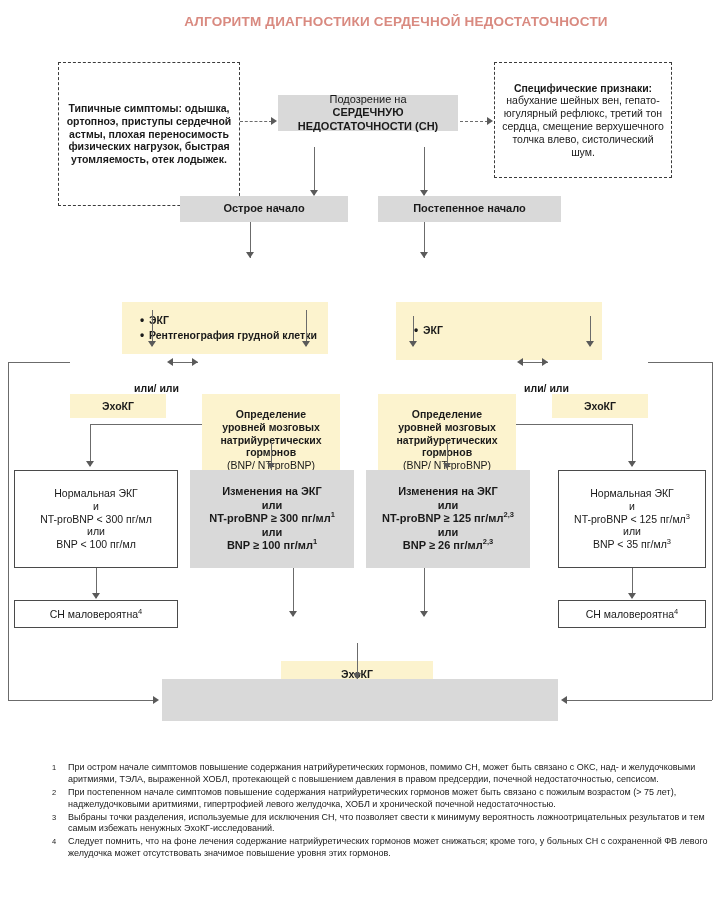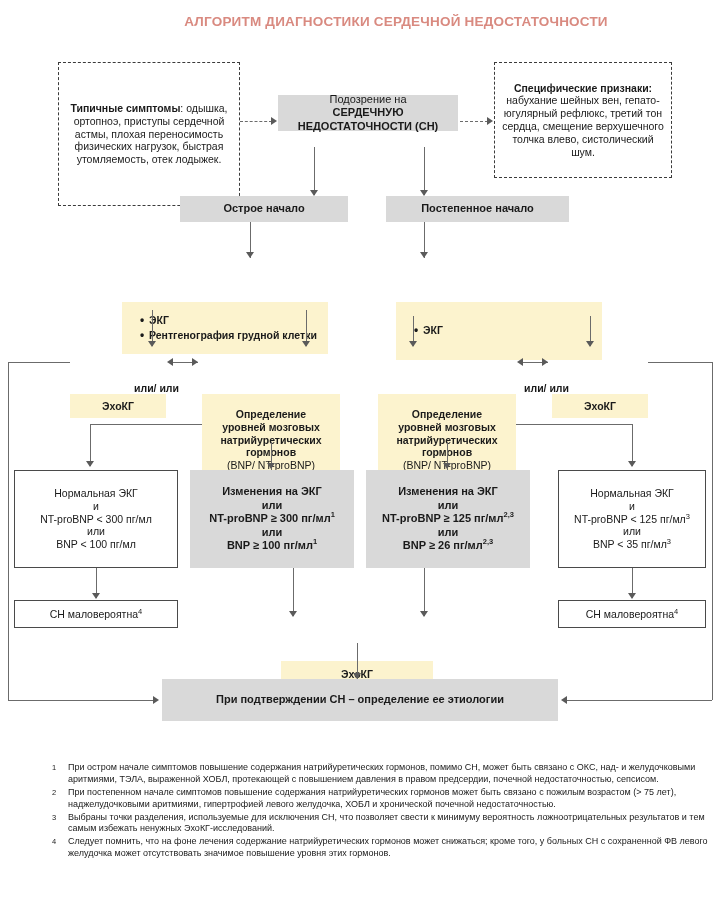--- a/index.html
+++ b/index.html
@@ -143,21 +143,21 @@
     font-size: 7.5px;
     padding-top: 1px;
   }
   .note-txt { flex: 1; text-align: left; }
 </style>
 </head>
 <body>
 
 <div class="title">АЛГОРИТМ ДИАГНОСТИКИ СЕРДЕЧНОЙ НЕДОСТАТОЧНОСТИ</div>
 
-<div class="box b-dashed" style="left:58px; top:62px; width:182px; height:144px;">
+<div class="box b-dashed" style="left:58px; top:62px; width:182px; height:144px;font-weight:bold;">
   <div class="inner">
     <b>Типичные симптомы</b><span>: одышка, ортопноэ, приступы сердечной астмы, плохая переносимость физических нагрузок, быстрая утомляемость, отек лодыжек.</span>
   </div>
 </div>
 
 <div class="box b-dashed" style="left:494px; top:62px; width:178px; height:116px;">
   <div class="inner">
     <b>Специфические признаки:</b><span> набухание шейных вен, гепато-югулярный рефлюкс, третий тон сердца, смещение верхушечного толчка влево, систолический шум.</span>
   </div>
 </div>
@@ -176,21 +176,21 @@
 <div class="arw arw-r" style="left:487px; top:117px;"></div>
 
 <div class="ln lnv" style="left:314px; top:147px; height:48px;"></div>
 <div class="ln lnv" style="left:424px; top:147px; height:48px;"></div>
 <div class="arw arw-d" style="left:310px; top:190px;"></div>
 <div class="arw arw-d" style="left:420px; top:190px;"></div>
 
 <div class="box b-grey" style="left:180px; top:196px; width:168px; height:26px;">
   <span>Острое начало</span>
 </div>
-<div class="box b-grey" style="left:378px; top:196px; width:183px; height:26px;margin-left:8px;">
+<div class="box b-grey" style="left:378px; top:196px; width:183px; height:26px;">
   <span>Постепенное начало</span>
 </div>
 
 <div class="ln lnv" style="left:250px; top:222px; height:36px;"></div>
 <div class="arw arw-d" style="left:246px; top:252px;"></div>
 <div class="ln lnv" style="left:424px; top:222px; height:36px;"></div>
 <div class="arw arw-d" style="left:420px; top:252px;"></div>
 
 <div class="box b-yellow b-left" style="left:122px; top:258px; width:206px; height:52px;">
   <ul class="bul">
@@ -327,21 +327,20 @@
 
 <div class="box b-yellow" style="left:281px; top:617px; width:152px; height:26px;">
   <span>ЭхоКГ</span>
 </div>
 
 <div class="ln lnv" style="left:357px; top:643px; height:36px;"></div>
 <div class="arw arw-d" style="left:353px; top:673px;"></div>
 
 <div class="box b-grey" style="left:162px; top:679px; width:396px; height:42px;">
   <div class="inner">
-    <div>При подтверждении СН – определение ее этиологии</div>
   </div>
 </div>
 
 <div class="ln lnv" style="left:8px; top:362px; height:338px;"></div>
 <div class="ln lnh" style="left:8px; top:362px; width:62px;"></div>
 <div class="ln lnh" style="left:8px; top:700px; width:146px;"></div>
 <div class="arw arw-r" style="left:153px; top:696px;"></div>
 
 <div class="ln lnv" style="left:712px; top:362px; height:338px;"></div>
 <div class="ln lnh" style="left:648px; top:362px; width:64px;"></div>

